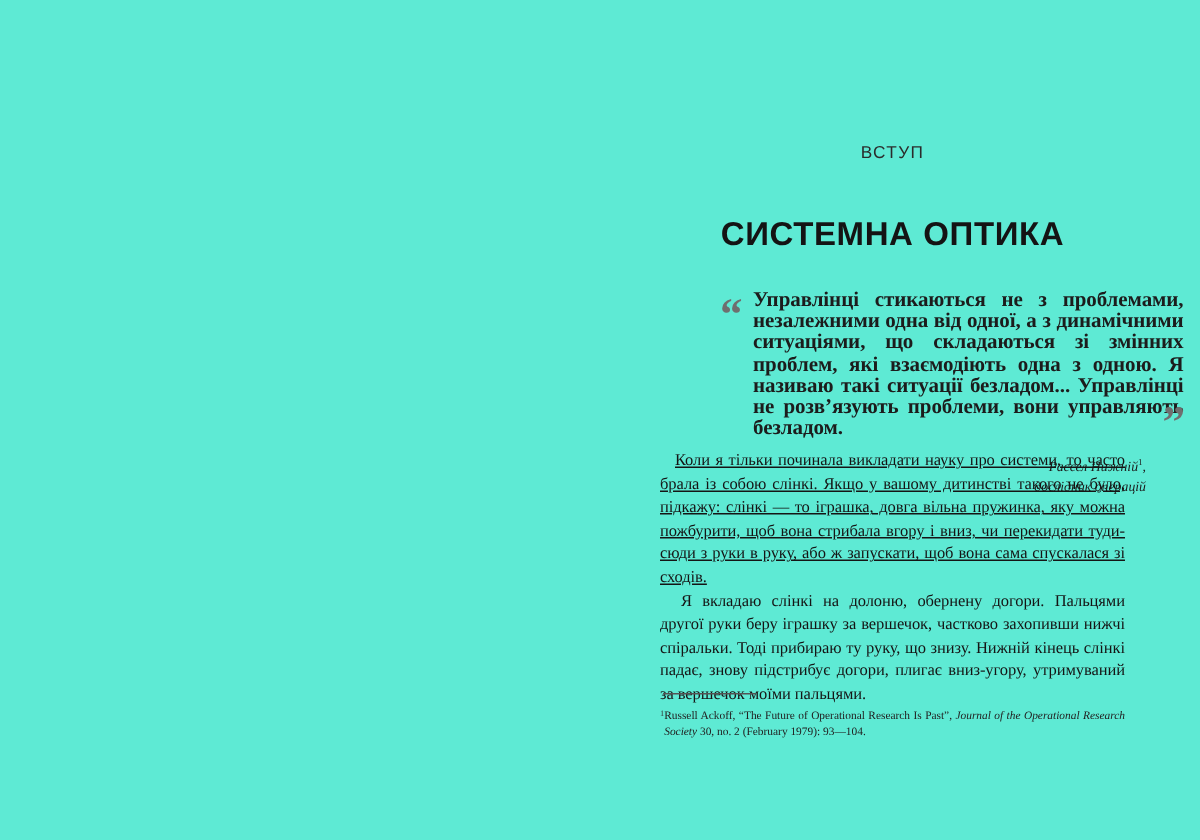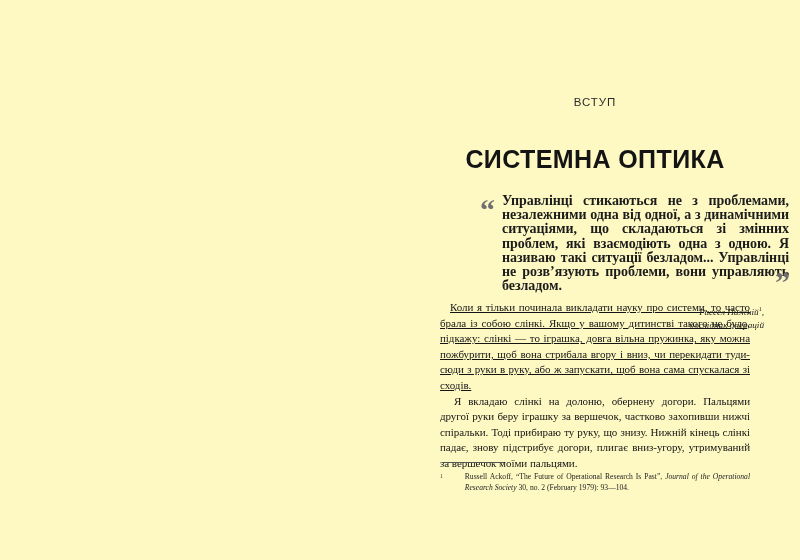--- a/index.html
+++ b/index.html
@@ -14,21 +14,21 @@
     overflow: hidden;
     font-family: "Liberation Serif", "DejaVu Serif", serif;
     color: #1a1a1a;
     -webkit-font-smoothing: antialiased;
   }
 
   
   .page {
     position: absolute;
     inset: 0;
-    background: #fef9c3;
+    background: #5eead4;
   }
   .column {
     position: absolute;
     left: 440px;
     top: 0;
     width: 310px;
     height: 560px;
   }
 
   
@@ -39,21 +39,21 @@
     letter-spacing: 0.9px;
     text-align: center;
     color: #2b2b2b;
     position: absolute;
     top: 96px;
     left: 0;
     width: 100%;
   }
   .chapter-title {
     font-family: "Liberation Sans", "DejaVu Sans", sans-serif;
-    font-size: 25px;
+    font-size: 22px;
     font-weight: bold;
     letter-spacing: 0.4px;
     text-align: center;
     color: #141414;
     position: absolute;
     top: 128px;
     left: 0;
     width: 100%;
   }
 
@@ -137,21 +137,21 @@
     width: 310px;
   }
   .footnote-rule {
     width: 62px;
     height: 1px;
     background: #555555;
     margin: 0 0 8px 2px;
   }
   .footnote {
     display: flex;
-    gap: 22px;
+    gap: 0;
     font-size: 7.6px;
     line-height: 11px;
     color: #222222;
     text-align: justify;
     justify-content: space-between;
   }
   .footnote-num {
     flex: 0 0 auto;
     font-size: 5.6px;
     line-height: 11px;

